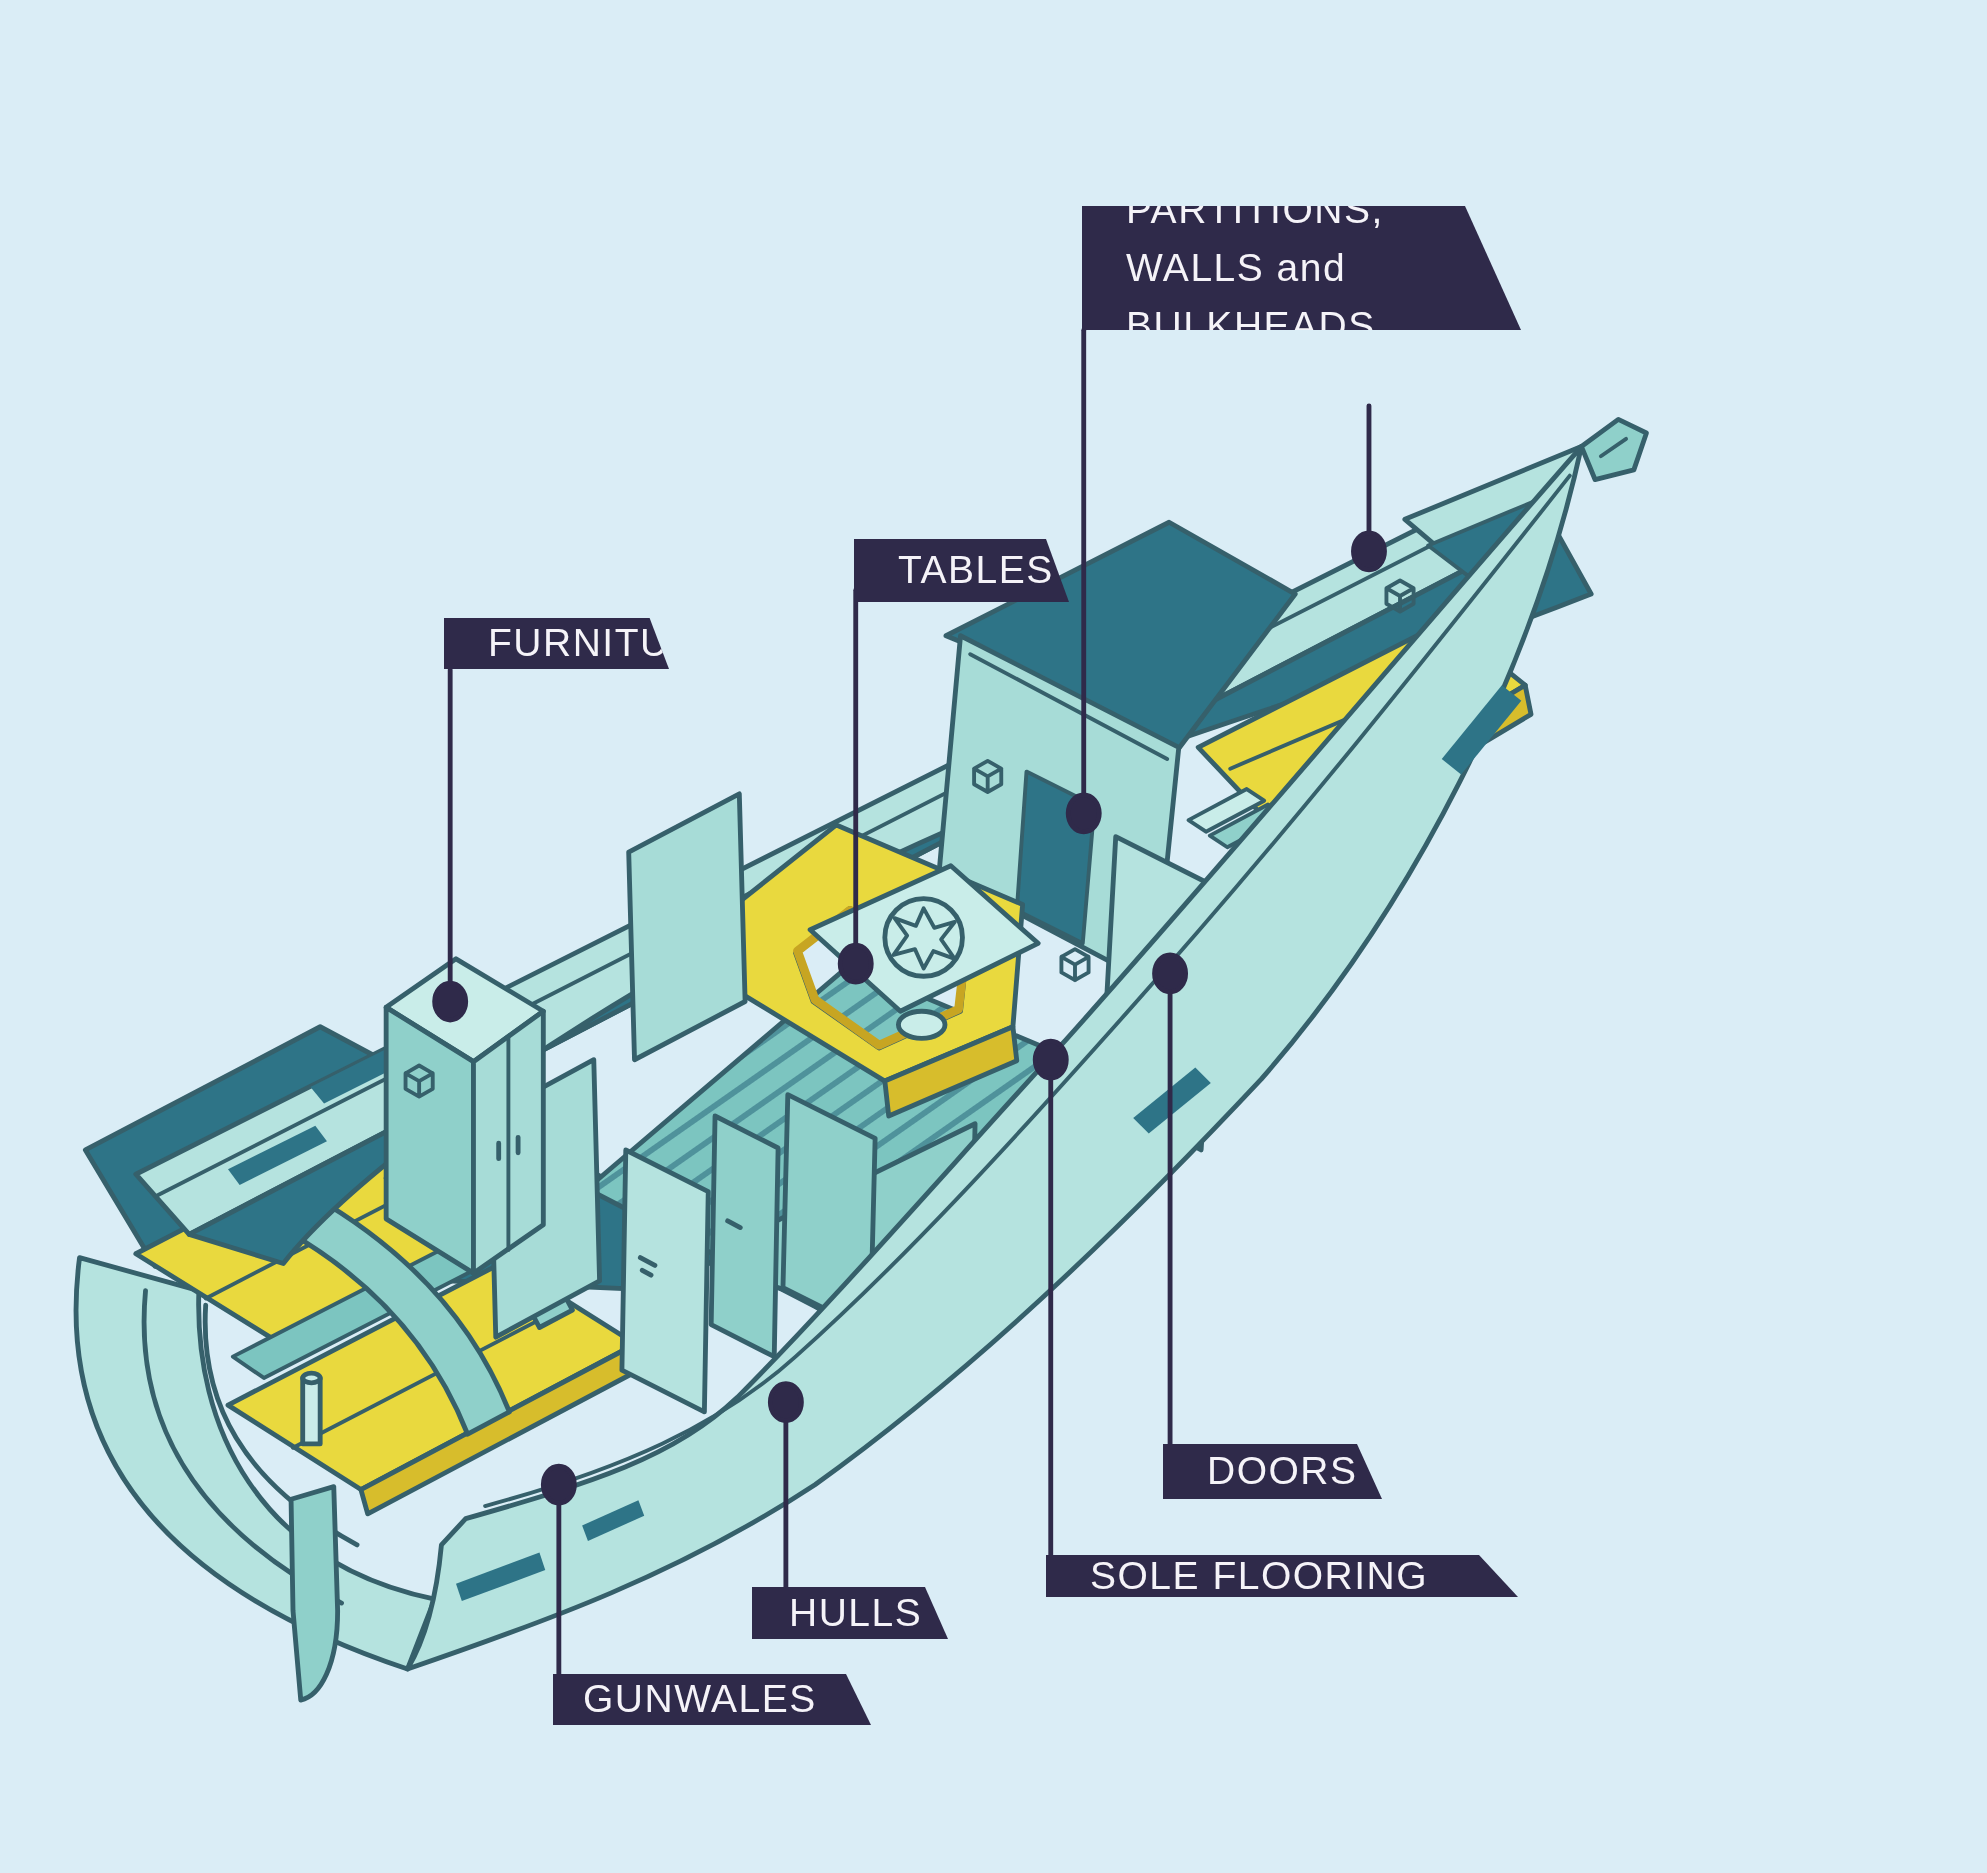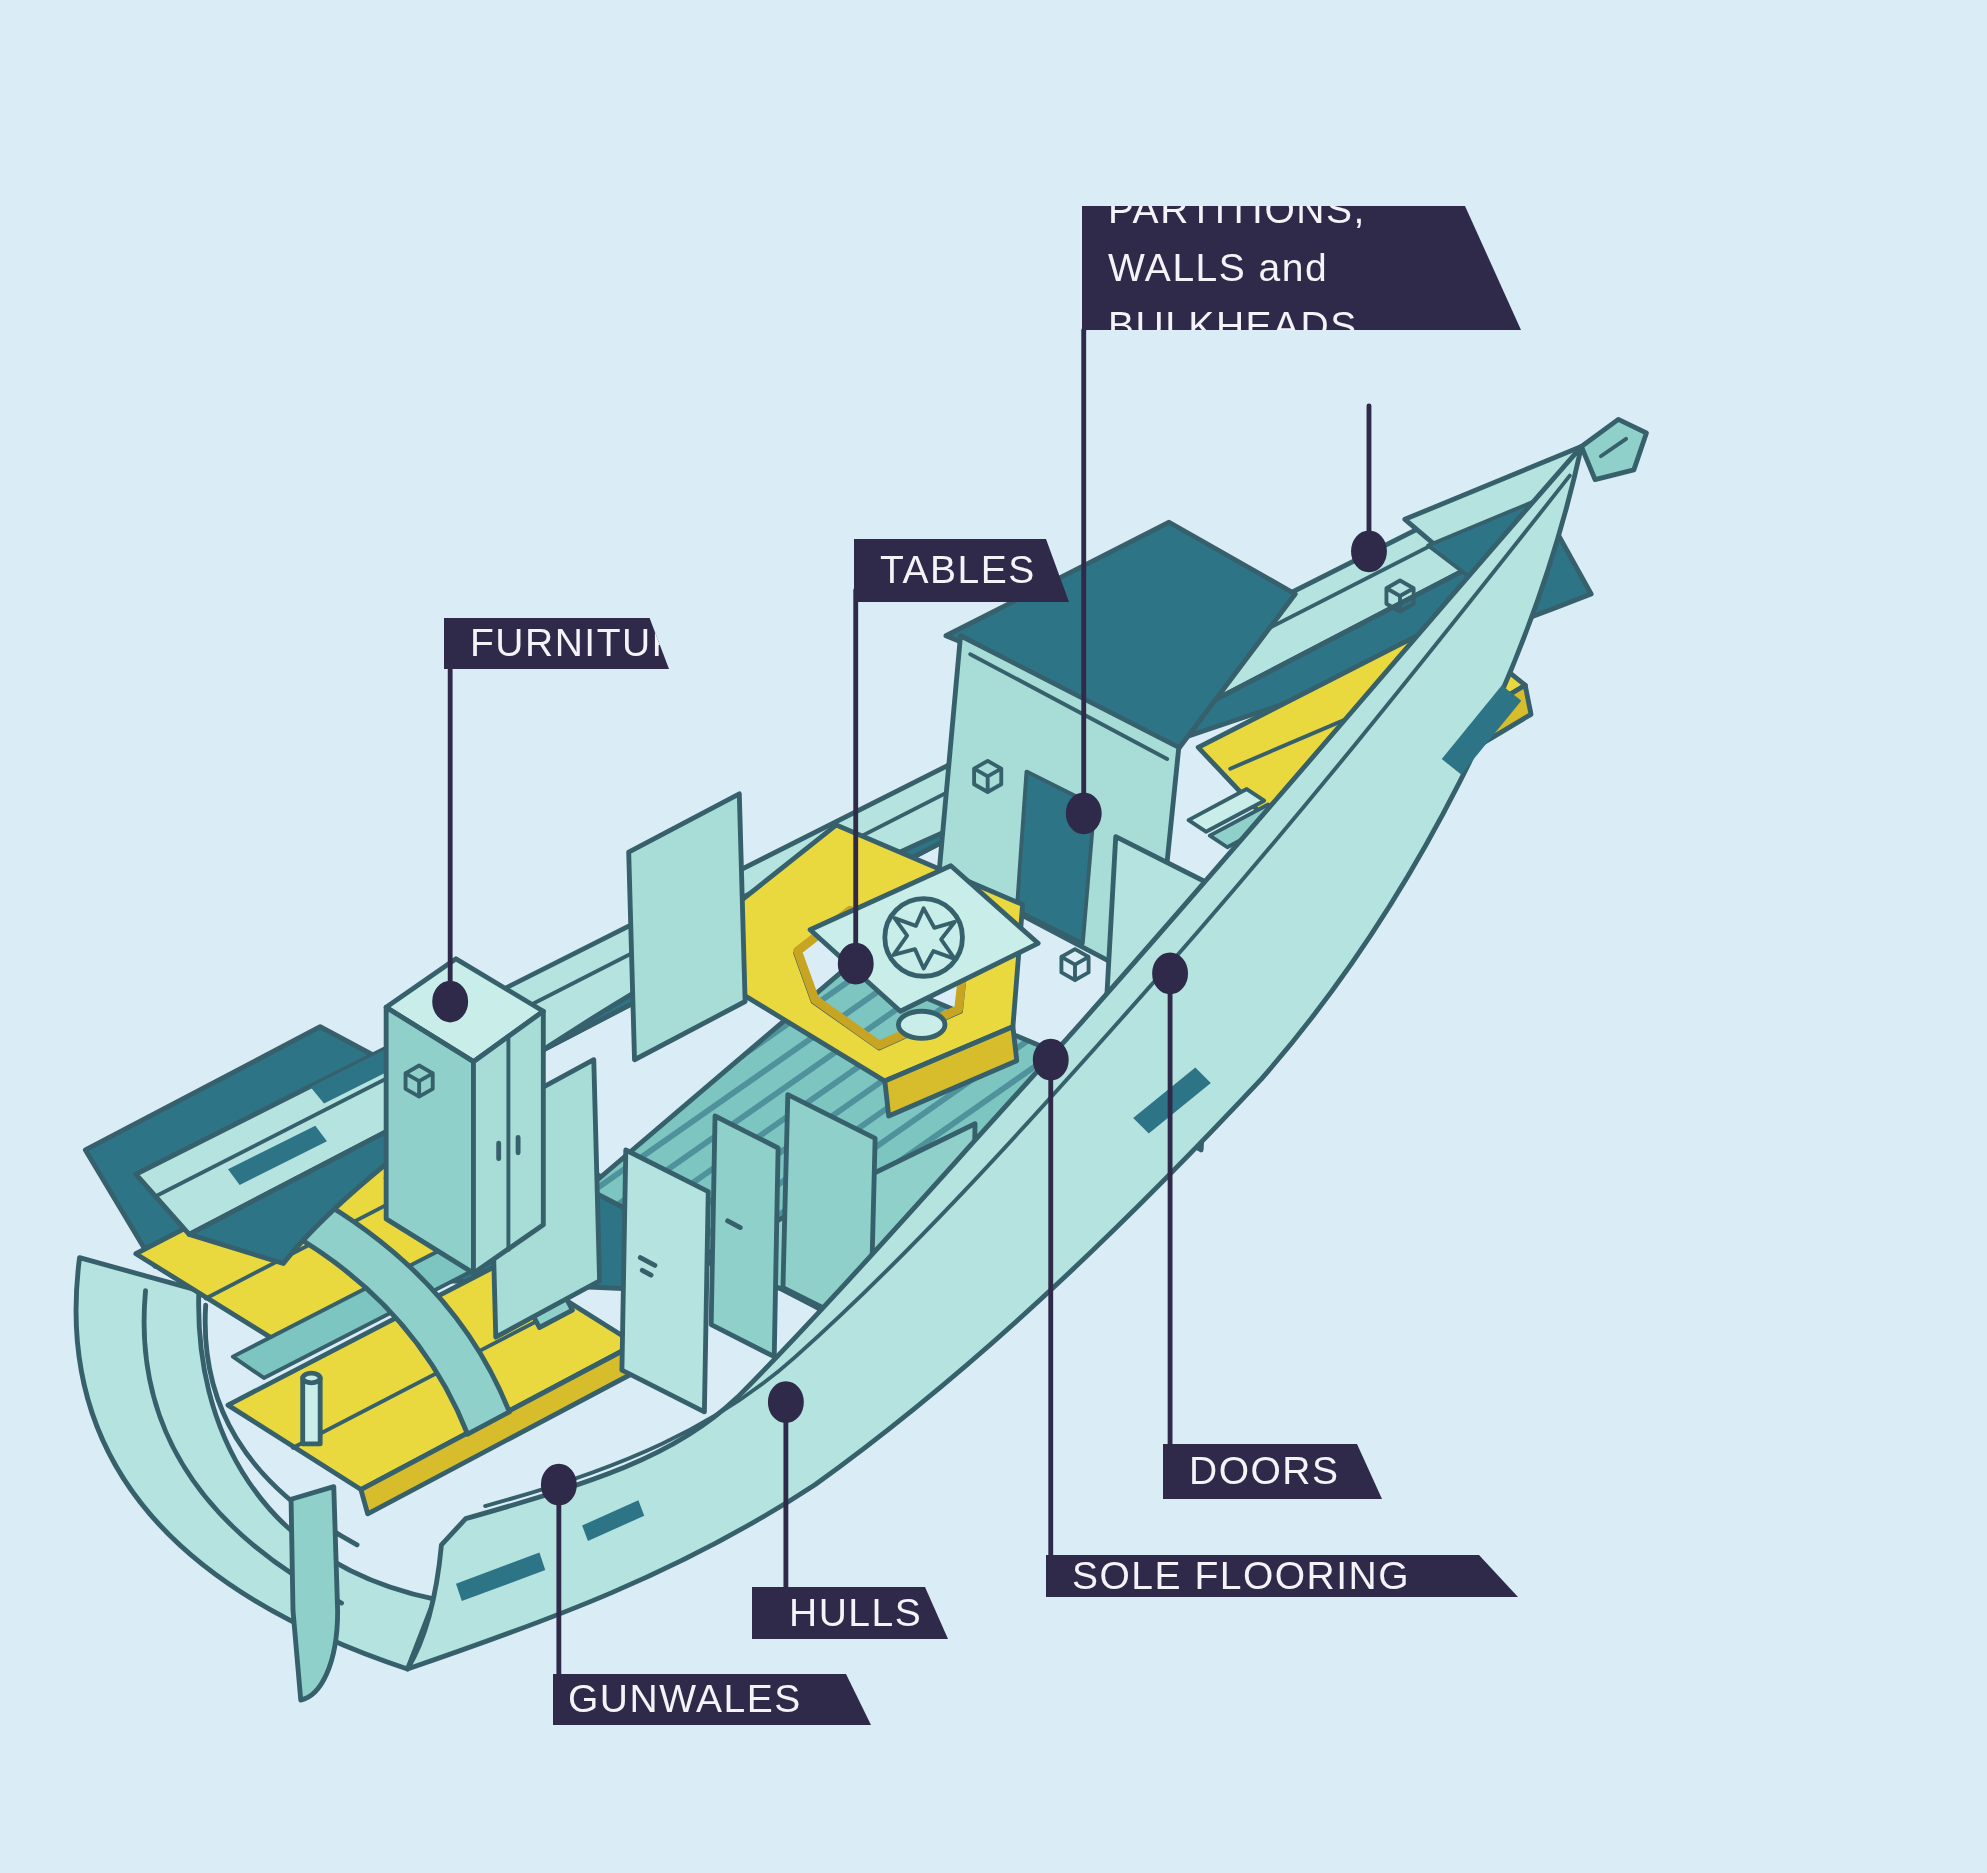--- a/index.html
+++ b/index.html
@@ -9,38 +9,38 @@
     --yellow:#e9d93e; --yellow-dark:#d7bd2c; --yellow-deep:#c7a522;
   }
   *{margin:0;padding:0;box-sizing:border-box}
   html,body{width:1987px;height:1874px;overflow:hidden}
   body{background:var(--background);font-family:"Liberation Sans", sans-serif;position:relative}
   .stage{position:absolute;inset:0;width:1987px;height:1874px}
   svg.boat{position:absolute;left:0;top:0}
   .label-banner{
     position:absolute;background:var(--banner);color:var(--banner-text);
     display:flex;align-items:center;font-size:39px;letter-spacing:1.5px;
-    padding-left:26px;line-height:1.05;z-index:5;
+    padding-left:44px;line-height:1.05;z-index:5;
   }
   .lb-partitions{left:1082px;top:206px;width:439px;height:124px;
     clip-path:polygon(0 0,calc(100% - 56px) 0,100% 100%,0 100%);line-height:58px;padding-right:68px}
   .lb-ceilings{left:1379px;top:351px;width:458px;height:54px;
     clip-path:polygon(0 0,calc(100% - 25px) 0,100% 100%,0 100%)}
   .lb-tables{left:854px;top:539px;width:215px;height:63px;
     clip-path:polygon(0 0,calc(100% - 23px) 0,100% 100%,0 100%)}
   .lb-furniture{left:444px;top:618px;width:225px;height:51px;
     clip-path:polygon(0 0,calc(100% - 19.4px) 0,100% 100%,0 100%)}
   .lb-doors{left:1163px;top:1444px;width:219px;height:55px;
     clip-path:polygon(0 0,calc(100% - 25px) 0,100% 100%,0 100%)}
   .lb-sole{left:1046px;top:1555px;width:472px;height:42px;
     clip-path:polygon(0 0,calc(100% - 39px) 0,100% 100%,0 100%)}
   .lb-hulls{left:752px;top:1587px;width:196px;height:52px;
     clip-path:polygon(0 0,calc(100% - 23px) 0,100% 100%,0 100%);padding-left:37px}
   .lb-gunwales{left:553px;top:1674px;width:318px;height:51px;
-    clip-path:polygon(0 0,calc(100% - 25px) 0,100% 100%,0 100%);padding-left:15px}
+    clip-path:polygon(0 0,calc(100% - 25px) 0,100% 100%,0 100%);padding-left:30px}
 </style>
 </head>
 <body>
 
 <div class="stage">
 
 <svg class="boat" width="1987" height="1874" viewBox="0 0 2048 1931">
   <defs>
     <pattern id="plank" patternUnits="userSpaceOnUse" width="26" height="26" patternTransform="rotate(-35)">
       <rect width="26" height="26" fill="#7cc5c0"></rect>

